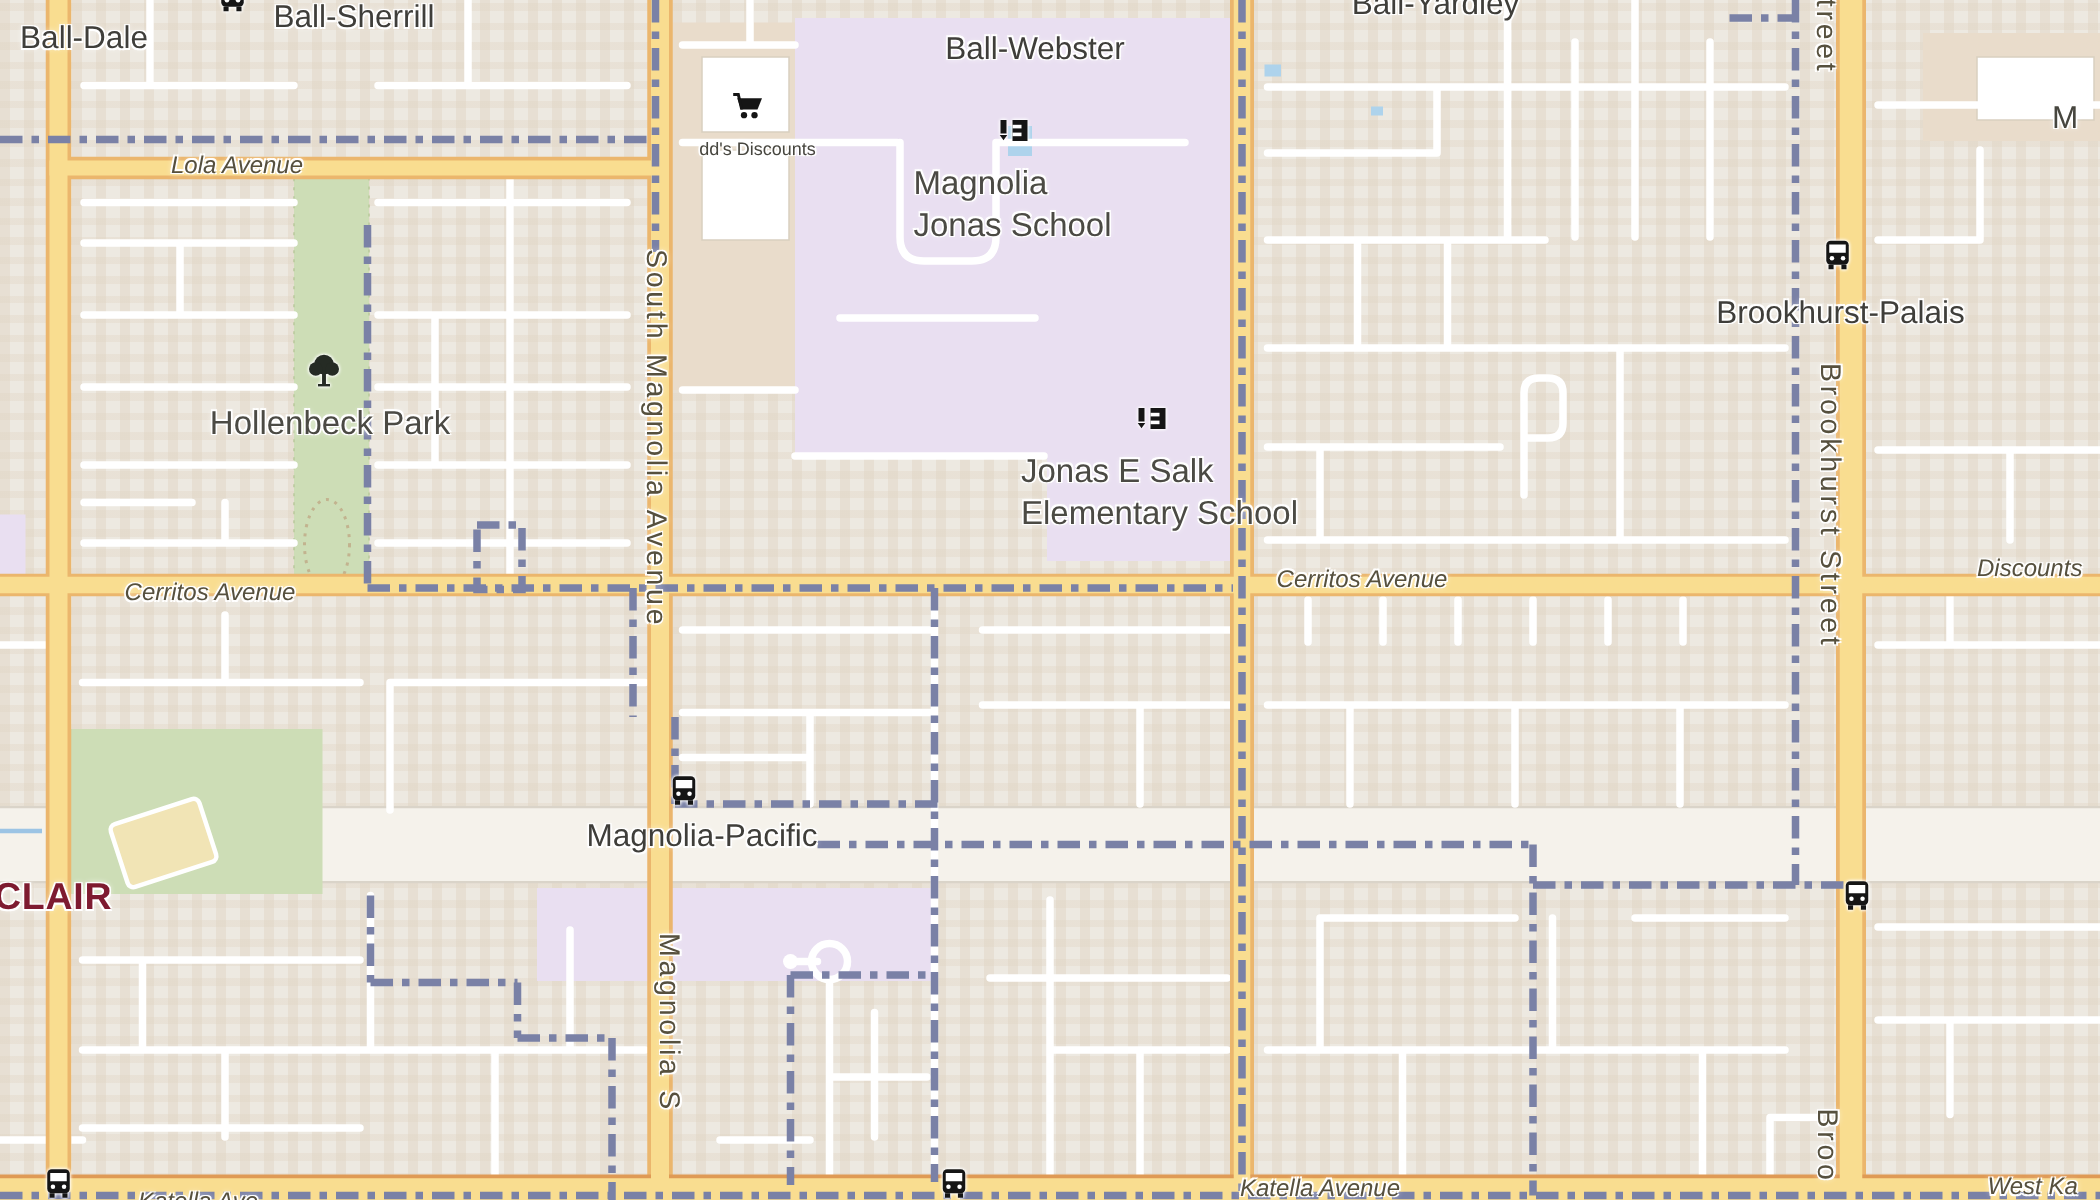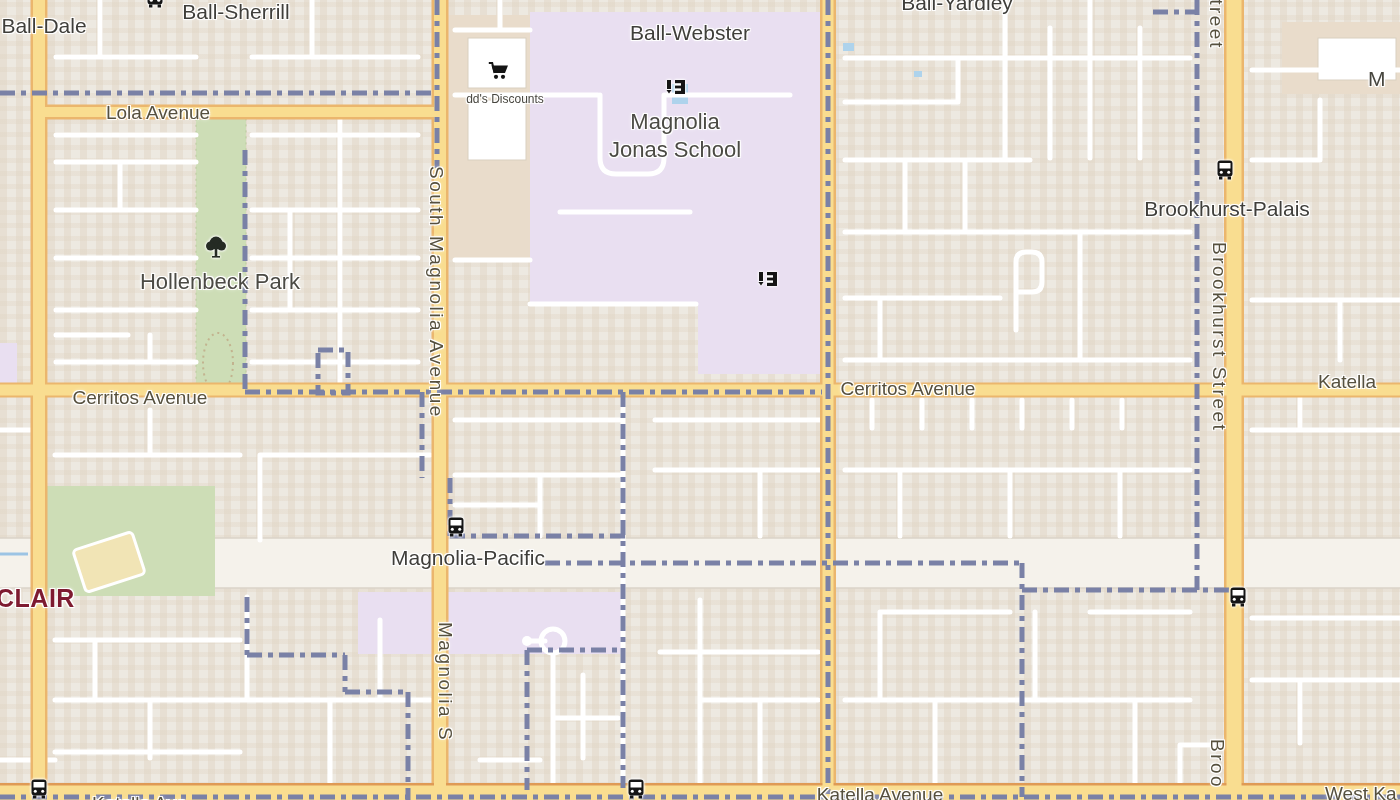--- a/index.html
+++ b/index.html
@@ -6,25 +6,25 @@
   body{font-family:"Liberation Sans",sans-serif;}
   .map{position:relative;width:1400px;height:800px;overflow:hidden;background:var(--bg,#EDE9E1);cursor:grab;}
   .texture{position:absolute;inset:0;opacity:.5;background-image:
     repeating-linear-gradient(90deg, rgba(214,196,173,.55) 0 7px, rgba(0,0,0,0) 7px 16px),
     repeating-linear-gradient(0deg, rgba(214,196,173,.40) 0 5px, rgba(0,0,0,0) 5px 13px);}
   svg.geo{position:absolute;left:0;top:0;}
   .lbl{position:absolute;white-space:nowrap;color:var(--label,#47463F);font-size:12px;
        text-shadow:-1px -1px 0 #fff,1px -1px 0 #fff,-1px 1px 0 #fff,1px 1px 0 #fff,0 0 4px #fff;
        transform:translateX(-50%);line-height:1.25;}
   .lbl.anchor-left{transform:none;}
-  .lbl.two{text-align:center;}
+  .lbl.two{}
   .lbl.two span{display:block;}
   .transit{font-size:21px;color:#3F3E3A;}
   .poi-big{font-size:22px;color:#4B4A44;}
-  .road{font-size:19px;color:var(--road-label,#56503E);}
+  .road{font-size:16px;color:var(--road-label,#56503E);font-style:italic;}
   .v{transform:rotate(90deg);transform-origin:0 0;letter-spacing:2.5px;font-size:19px;color:var(--road-label,#56503E);}
   .clair{font-weight:bold;font-size:25px;letter-spacing:.5px;color:var(--neighborhood,#7E1B30);transform:none;}
   .icon{position:absolute;filter:drop-shadow(0 0 1px #fff) drop-shadow(0 0 1px #fff);}
 </style>
 </head>
 <body>
 
 <div class="map">
   <div class="texture"></div>
 
@@ -103,39 +103,43 @@
     <g fill="none" style="stroke:var(--boundary)" stroke-width="5" stroke-dasharray="15 6 5 6">
       <path d="M0 93H437 M437 0V168 M245 150V392 M245 392H822 M828 0V800"></path>
       <path d="M422 392V478 M318 350H348V393H318Z M450 478V538 M450 536H630"></path>
       <path d="M545 563H1022 M1022 563V797 M1022 590H1240 M623 392V788"></path>
       <path d="M0 797H1400 M1197 0V590 M1153 12H1197"></path>
       <path d="M247 597V655 M247 655H345 M345 655V692 M345 692H408 M408 692V800
                M527 650V790 M527 650H623"></path>
     </g>
   </svg>
 
-  <div class="lbl transit" style="left:44px;top:13px">Ball-Dale</div>
+  <div class="lbl transit" style="left:56px;top:13px">Ball-Dale</div>
   <div class="lbl transit" style="left:236px;top:-1px">Ball-Sherrill</div>
   <div class="lbl transit" style="left:690px;top:20px">Ball-Webster</div>
   <div class="lbl transit" style="left:957px;top:-10px">Ball-Yardley</div>
   <div class="lbl road" style="left:158px;top:101px">Lola Avenue</div>
   <div class="lbl" style="left:505px;top:92px">dd's Discounts</div>
 
   <div class="lbl two poi-big" style="left:675px;top:108px">
     <span>Magnolia</span>
     <span>Jonas School</span>
   </div>
 
   <div class="lbl transit" style="left:1227px;top:196px">Brookhurst-Palais</div>
   <div class="lbl poi-big" style="left:220px;top:268px">Hollenbeck Park</div>
 
+  <div class="lbl two poi-big" style="left:773px;top:300px">
+    <span>Jonas E Salk</span>
+    <span>Elementary School</span>
+  </div>
 
   <div class="lbl road" style="left:140px;top:386px">Cerritos Avenue</div>
   <div class="lbl road" style="left:908px;top:377px">Cerritos Avenue</div>
-  <div class="lbl road anchor-left" style="left:1318px;top:370px">Katella</div>
+  <div class="lbl road anchor-left" style="left:1318px;top:370px">Discounts</div>
 
   <div class="lbl v" style="left:448px;top:166px">South Magnolia Avenue</div>
   <div class="lbl v" style="left:1231px;top:242px">Brookhurst Street</div>
   <div class="lbl v" style="left:1228px;top:-16px">Street</div>
   <div class="lbl v" style="left:1229px;top:739px">Broo</div>
   <div class="lbl v" style="left:457px;top:622px">Magnolia S</div>
 
   <div class="lbl transit" style="left:468px;top:545px">Magnolia-Pacific</div>
 
 

